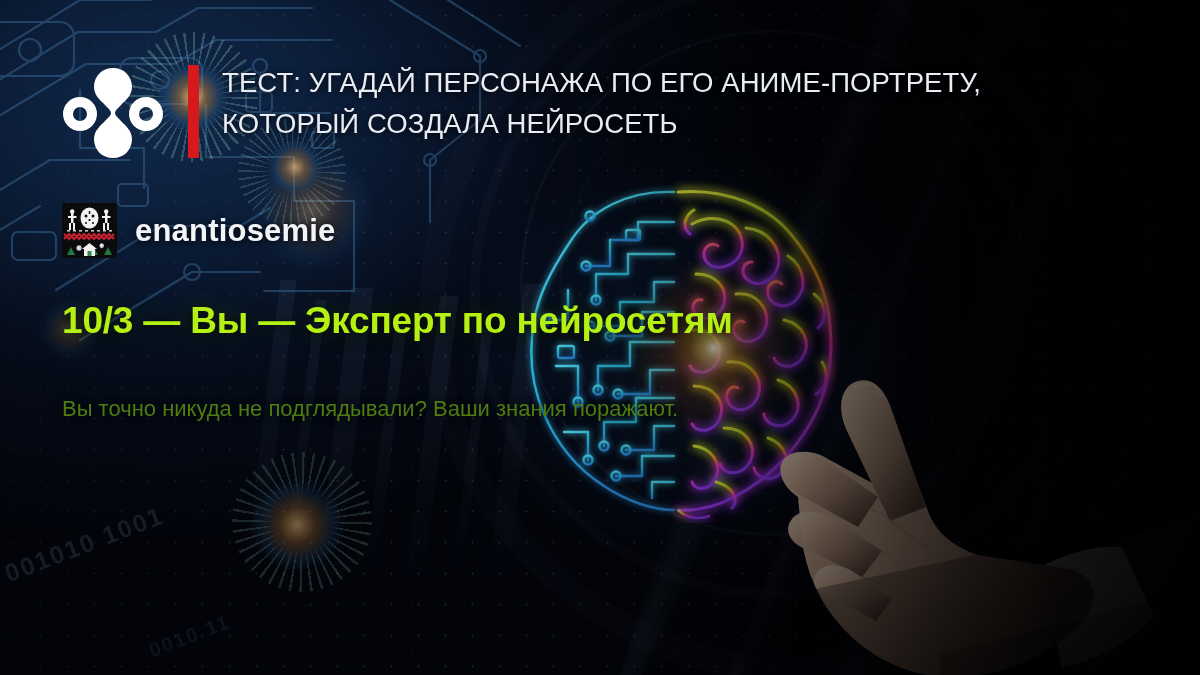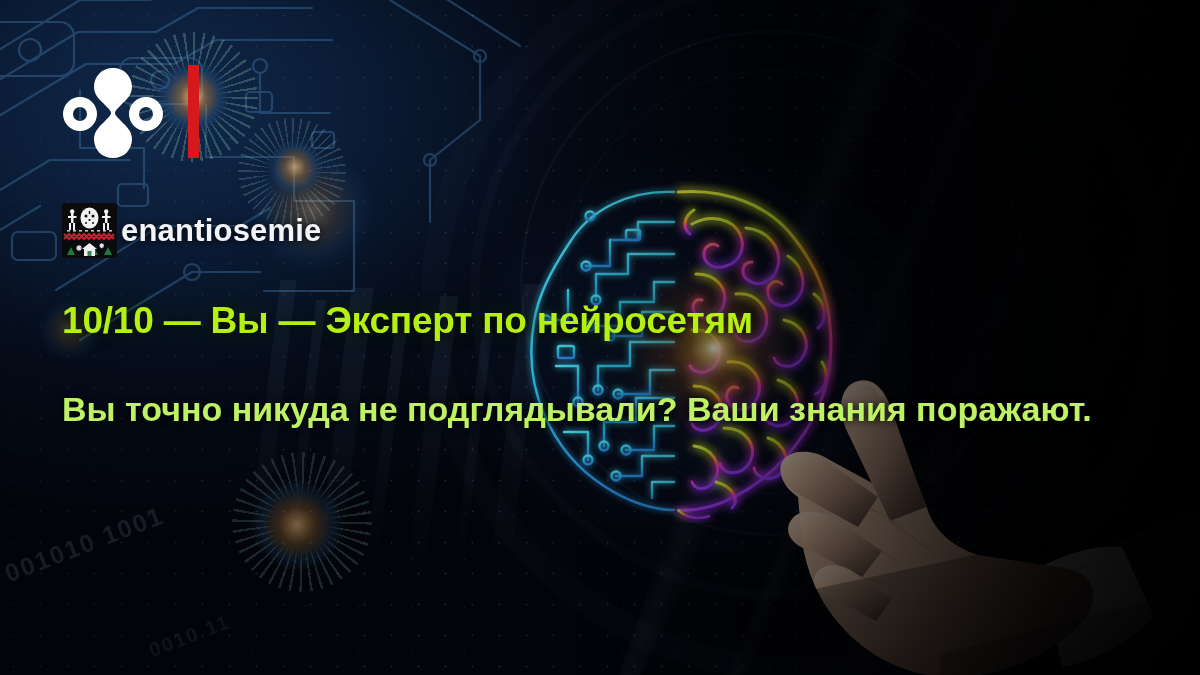--- a/index.html
+++ b/index.html
@@ -148,42 +148,42 @@
     color: #e9ecf2;
     font-size: 27.5px;
     font-weight: 400;
     letter-spacing: .1px;
     line-height: 41px;
     text-transform: uppercase;
     text-shadow: 0 1px 6px rgba(0,0,0,.85);
   }
 
   
-  .author { position: absolute; left: 62px; top: 203px; display: flex; align-items: center; gap: 4px; }
+  .author { position: absolute; left: 62px; top: 203px; display: flex; align-items: center; gap: 18px; }
   .avatar {
     width: 55px; height: 55px; border-radius: 4px; overflow: hidden;
     background: #0a0a0c; flex: none;
   }
   .avatar svg { display: block; }
   .author-name {
     color: #f3f4f7; font-size: 31px; font-weight: 700; letter-spacing: .2px;
     text-shadow: 0 1px 7px rgba(0,0,0,.9);
   }
 
   
   .headline {
     position: absolute; left: 62px; top: 300px;
     font-size: 37px; font-weight: 700; letter-spacing: -.2px;
     color: #b5f013;
     text-shadow: 0 2px 12px rgba(0,0,0,.9), 0 0 26px rgba(140,220,20,.22);
     white-space: nowrap;
   }
   .lede {
     position: absolute; left: 62px; top: 388px; width: 900px;
-    color: #bef264; font-size: 34px; font-weight: 700; line-height: 42px;
+    color: #4d7c0f; font-size: 22px; font-weight: 400; line-height: 42px;
     text-shadow: 0 1px 9px rgba(0,0,0,.95);
   }
   .lede .ln { display: block; white-space: nowrap; }
 </style>
 </head>
 <body>
 
 <div class="stage">
 
   <div class="bg">
@@ -473,20 +473,24 @@
                    M18 45 A7 7 0 1 1 18 59 A7 7 0 1 1 18 45 Z" fill-rule="evenodd"></path>
 
           <path d="M84 35 A17 17 0 1 0 84 69 A17 17 0 1 0 84 35 Z
                    M84 45 A7 7 0 1 1 84 59 A7 7 0 1 1 84 45 Z" fill-rule="evenodd"></path>
         </g>
       </svg>
     </div>
 
     <div class="accent-bar"></div>
 
+    <div class="title">
+      <div>ТЕСТ: УГАДАЙ ПЕРСОНАЖА ПО ЕГО АНИМЕ-ПОРТРЕТУ,</div>
+      <div>КОТОРЫЙ СОЗДАЛА НЕЙРОСЕТЬ</div>
+    </div>
   </div>
 
   <div class="author">
     <div class="avatar">
       <svg viewBox="0 0 55 55" width="55" height="55">
         <rect width="55" height="55" fill="#0b0a0d"></rect>
 
         <g fill="#f2f2f2">
           <rect x="9" y="10" width="2.5" height="10"></rect>
           <rect x="6" y="13" width="8.5" height="2"></rect>
@@ -541,19 +545,19 @@
         </g>
         <g stroke="#e6e9ee" stroke-width="1.1">
           <path d="M15 43 l4 4 M19 43 l-4 4 M17 42 v6 M14 45 h6"></path>
           <path d="M38 41 l3.4 3.4 M41.4 41 l-3.4 3.4 M39.7 40.2 v5 M37.4 42.7 h4.6"></path>
         </g>
       </svg>
     </div>
     <div class="author-name">enantiosemie</div>
   </div>
 
-  <div class="headline">10/10 — Вы — Эксперт по нейросетям</div>
+  <div class="headline">10/3 — Вы — Эксперт по нейросетям</div>
 
   <div class="lede">
     <span class="ln">Вы точно никуда не подглядывали? Ваши знания поражают.</span>
   </div>
 
 </div>
 
 </body></html>

